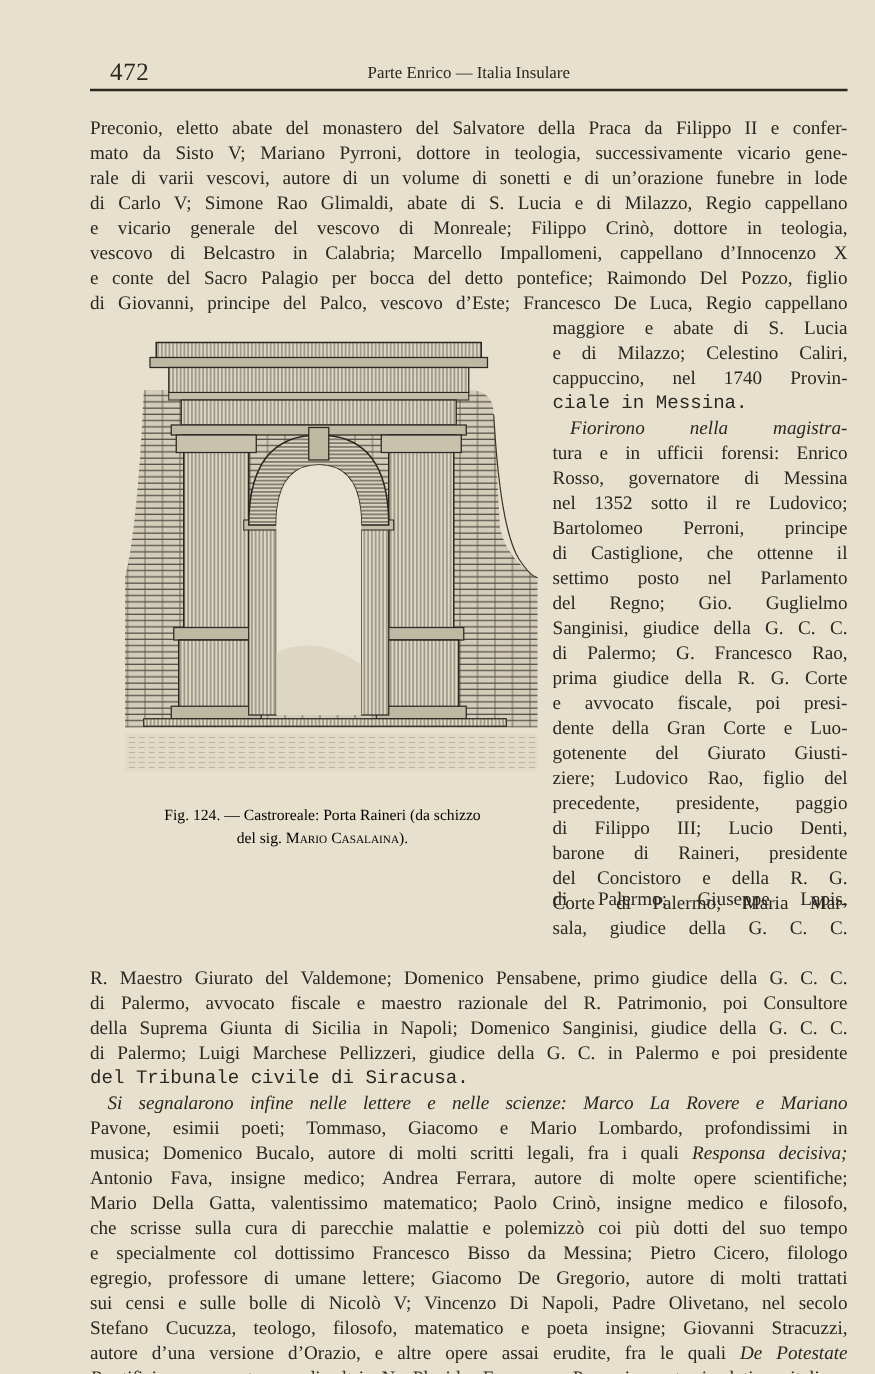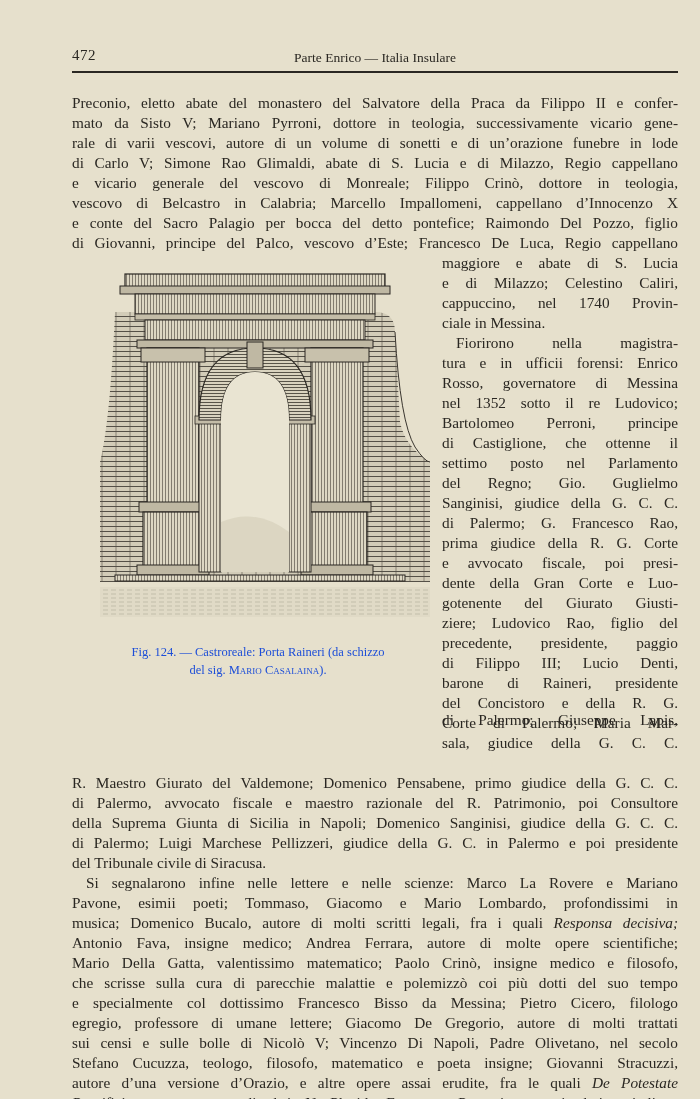--- a/index.html
+++ b/index.html
@@ -17,23 +17,23 @@
     }
     .header {
       position: absolute;
       left: 72px;
       top: 47px;
       width: 606px;
       height: 26px;
     }
     .page-number {
       position: absolute;
-      left: 0;
+      left: 16px;
       top: 0;
-      font-size: 15px;
+      font-size: 20px;
       letter-spacing: 0.5px;
     }
     .running-head {
       position: absolute;
       left: 0;
       width: 100%;
       top: 3px;
       text-align: center;
       font-size: 13.5px;
     }
@@ -50,44 +50,46 @@
       left: 72px;
       width: 606px;
       font-size: 15.3px;
       line-height: 19px;
       white-space: nowrap;
       text-align: justify;
       text-align-last: justify;
     }
     .line.short {
       text-align-last: left;
+      font-family: Liberation Mono, monospace;
     }
     .line.indent {
       text-indent: 14px;
+      font-style: italic;
     }
     .line.right {
       left: 442px;
       width: 236px;
     }
     .figure {
       position: absolute;
       left: 95px;
       top: 272px;
       width: 340px;
       height: 360px;
     }
     .caption {
       position: absolute;
       left: 88px;
       top: 643px;
       width: 340px;
       font-size: 12.5px;
       line-height: 18px;
       text-align: center;
-      color: #1d4ed8;
+      color: #000000;
     }
     .sc {
       font-variant: small-caps;
       margin-top: 16px;
     }
     i {
       font-style: italic;
     }
   </style>
 </head>

